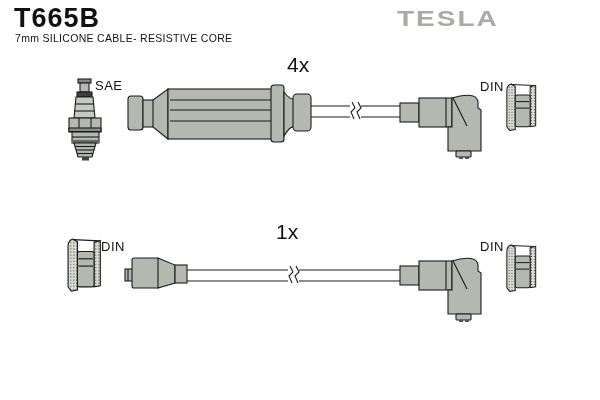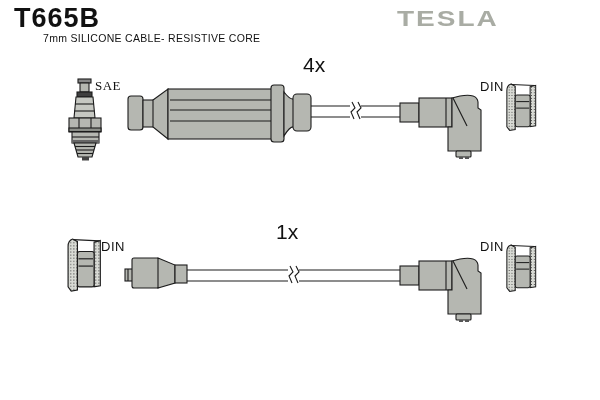--- a/index.html
+++ b/index.html
@@ -9,30 +9,30 @@
     --background:#ffffff;
   }
   html,body{margin:0;padding:0;}
   body{background:#e8e8e8;font-family:"Liberation Sans",sans-serif;}
   #stage{
     position:relative;width:600px;height:400px;background:var(--background);
     overflow:hidden;color:var(--outline);padding-left:28px;
   }
   .abs{position:absolute;white-space:nowrap;}
   .part-number{left:14px;top:3px;font-size:27px;font-weight:bold;letter-spacing:1px;color:#111;}
-  .subtitle{left:15px;top:32px;font-size:10.5px;letter-spacing:0.3px;color:#111;margin-left:28px;}
+  .subtitle{left:15px;top:32px;font-size:10.5px;letter-spacing:0.3px;color:#111;}
   .brand{
     left:397px;top:6px;font-size:28px;font-weight:bold;letter-spacing:2px;
     color:var(--brand-gray);transform:scaleY(0.80);transform-origin:left top;
   }
   .qty{font-size:21px;color:#111;}
-  .qty.top{left:303px;top:53px;text-align:right;}
+  .qty.top{left:287px;top:53px;text-align:right;}
   .qty.bottom{left:276px;top:220px;}
   .conn-label{font-size:13px;color:#111;letter-spacing:0.5px;}
-  .sae-label{left:95px;top:78px;font-family:Liberation Serif, serif;}
+  .sae-label{left:95px;top:78px;}
   .din-tr{left:480px;top:79px;}
   .din-bl{left:101px;top:239px;}
   .din-br{left:480px;top:239px;}
   svg{position:absolute;left:0;top:0;}
   .outl{stroke:var(--outline);stroke-width:1.1;}
   .fillg{fill:var(--part-gray);}
   .nofill{fill:none;}
 </style>
 </head>
 <body>

